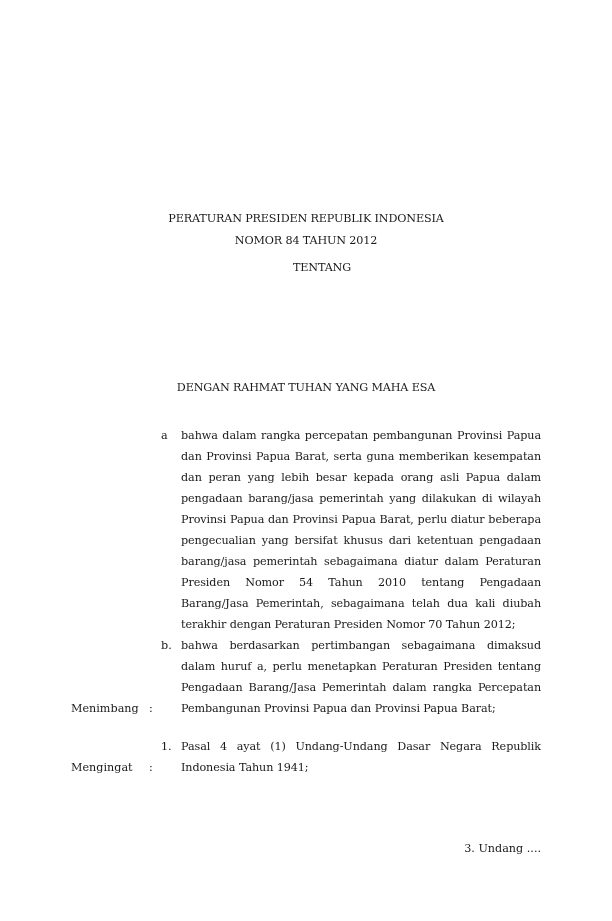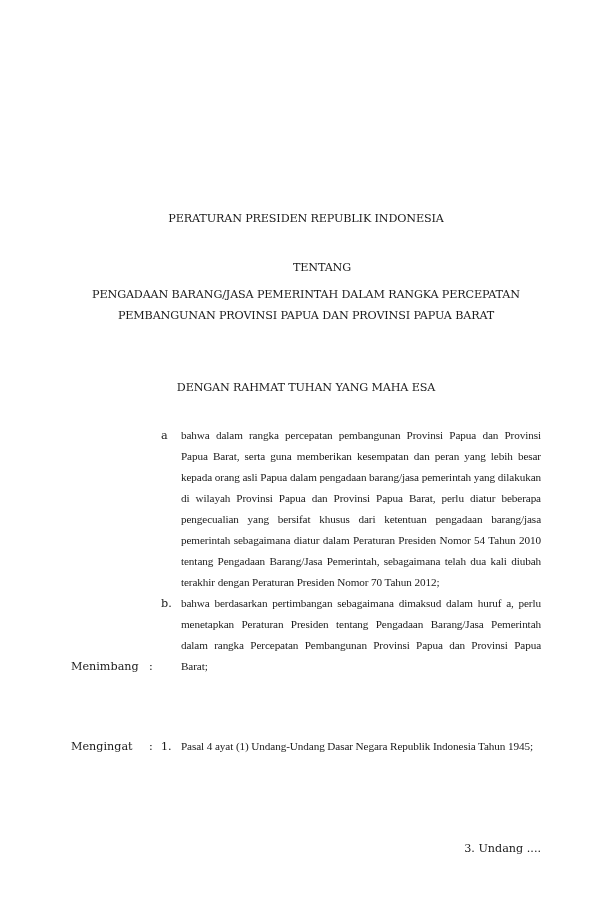--- a/index.html
+++ b/index.html
@@ -65,38 +65,36 @@
       line-height: 21px;
       text-align: left;
     }
     .body-text {
       width: 360px;
       flex: none;
       line-height: 21px;
       text-align: justify;
       text-align-last: left;
       letter-spacing: -0.1px;
-      font-family: Liberation Serif, serif;
     }
     .footer-next {
       position: absolute;
       right: 71px;
       top: 842px;
       white-space: nowrap;
     }
   </style>
 </head>
 <body>
 
 <div class="page">
 
   <div class="center-line" style="top:212px;">PERATURAN PRESIDEN REPUBLIK INDONESIA</div>
+  <div class="center-line" style="top:234px;">NOMOR 84 TAHUN  2012</div>
   <div class="center-line" style="top:261px;padding-left:16px;">TENTANG</div>
-  <div class="center-line" style="top:288px;">PENGADAAN BARANG/JASA PEMERINTAH DALAM RANGKA PERCEPATAN</div>
-  <div class="center-line" style="top:309px;">PEMBANGUNAN PROVINSI PAPUA DAN PROVINSI PAPUA BARAT</div>
 
   <div class="center-line" style="top:381px;">DENGAN RAHMAT TUHAN YANG MAHA ESA</div>
 
   <div class="section" style="top:425px;">
     <div class="row">
       <div class="label">Menimbang</div>
       <div class="colon">:</div>
       <div class="items">
         <div class="item">
           <div class="marker">a</div>
@@ -110,21 +108,21 @@
     </div>
   </div>
 
   <div class="section" style="top:736px;">
     <div class="row">
       <div class="label">Mengingat</div>
       <div class="colon">:</div>
       <div class="items">
         <div class="item">
           <div class="marker">1.</div>
-          <div class="body-text">Pasal 4 ayat (1) Undang-Undang Dasar Negara Republik Indonesia Tahun 1945;</div>
+          <div class="body-text">Pasal 4 ayat (1) Undang-Undang Dasar Negara Republik Indonesia Tahun 1941;</div>
         </div>
       </div>
     </div>
   </div>
 
   <div class="footer-next">3. Undang ....</div>
 
 </div>
 
 </body></html>

